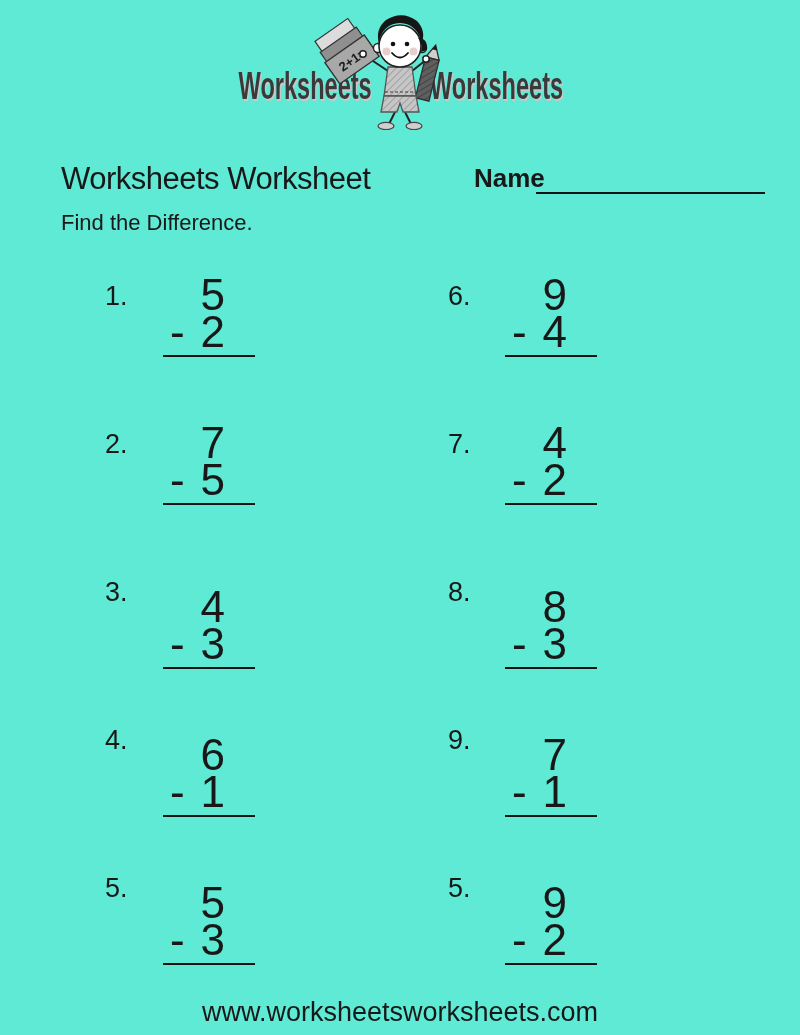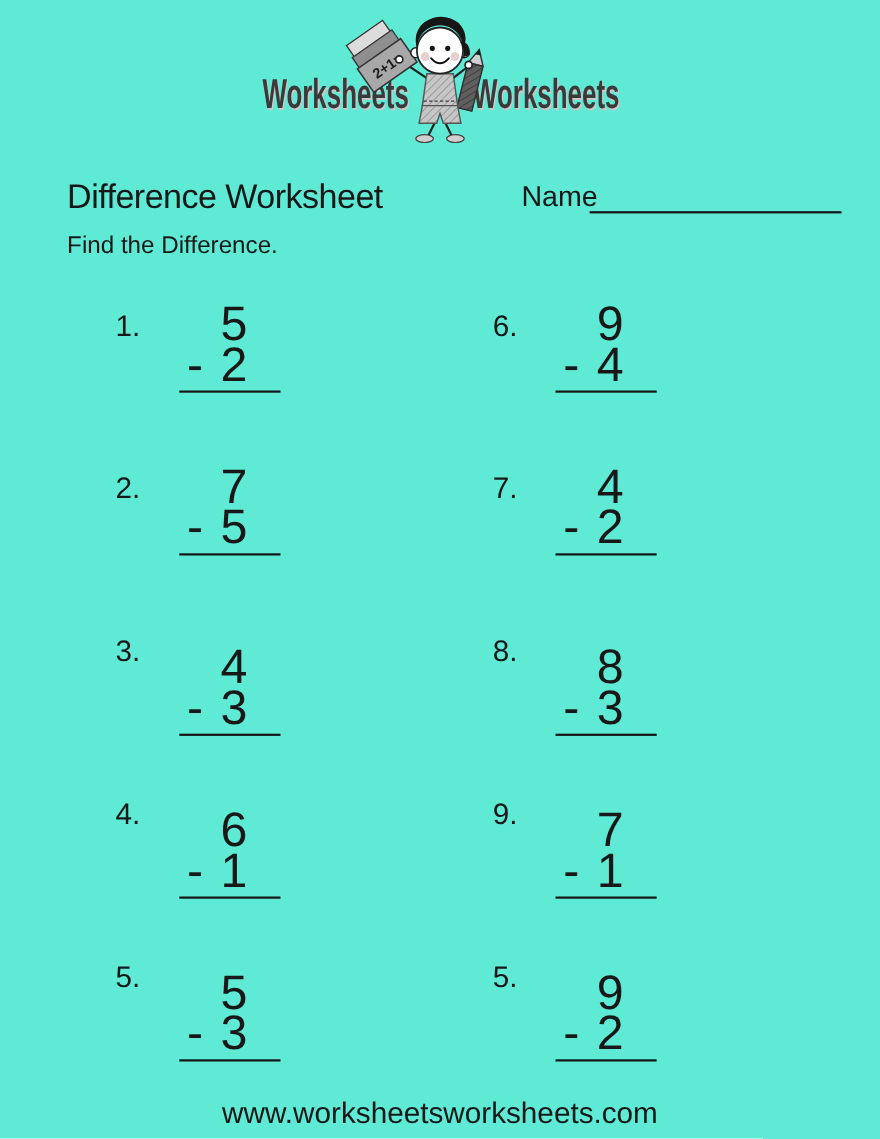--- a/index.html
+++ b/index.html
@@ -10,21 +10,21 @@
   
   .logo-word{
     position:absolute;top:67px;font-weight:bold;font-size:38px;line-height:1;
     color:#3a3a3a;white-space:nowrap;text-shadow:2px 2px 0 #c9c9c9;
   }
   .logo-word.left{right:428px;transform:scaleX(0.62);transform-origin:100% 50%;}
   .logo-word.right{left:430px;transform:scaleX(0.62);transform-origin:0 50%;}
   .mascot{position:absolute;left:300px;top:8px;width:160px;height:122px;}
   
   .title{position:absolute;left:61px;top:162px;font-size:31px;letter-spacing:-0.5px;line-height:1.1;}
-  .name-label{position:absolute;left:474px;top:164px;font-size:26px;line-height:1.1;}
+  .name-label{position:absolute;left:474px;top:164px;font-size:26px;line-height:1.1;font-weight:bold;}
   .name-line{position:absolute;left:536px;top:168px;width:229px;height:24px;border-bottom:2px solid #141414;}
   .instructions{position:absolute;left:61px;top:210px;font-size:22px;line-height:1.2;}
   
   .col{position:absolute;top:276px;}
   .col.left{left:105px;}
   .col.right{left:448px;}
   .problem{display:flex;height:148px;align-items:flex-start;}
   .p-label{width:58px;padding-top:7px;font-size:27px;line-height:1;}
   .col.right .p-label{width:57px;}
   .p-stack{width:92px;}
@@ -87,21 +87,21 @@
     <circle cx="100" cy="38" r="21" fill="#fff" stroke="#222" stroke-width="1.6"></circle>
     <path d="M79,36 A21,21 0 0 1 121,36 Q127,24 117,13 Q102,2 86,12 Q75,21 79,36 Z" fill="#161616"></path>
     <path d="M118,30 Q128,30 127,42 L121,44 Q123,34 118,30 Z" fill="#161616"></path>
     <circle cx="93" cy="36" r="2.3" fill="#111"></circle>
     <circle cx="107" cy="36" r="2.3" fill="#111"></circle>
     <circle cx="86.5" cy="43.5" r="4" fill="#e8cfcf"></circle>
     <circle cx="113.5" cy="43.5" r="4" fill="#e8cfcf"></circle>
     <path d="M92,45 Q100,54 108,45" fill="none" stroke="#111" stroke-width="1.8" stroke-linecap="round"></path>
   </svg>
 
-  <h1 class="title" style="margin:0;font-weight:400;">Difference Worksheet</h1>
+  <h1 class="title" style="margin:0;font-weight:400;">Worksheets Worksheet</h1>
   <div class="name-label">Name</div>
   <div class="name-line"></div>
   <div class="instructions">Find the Difference.</div>
 
   <div class="col left">
     <div class="problem">
       <div class="p-label">1.</div>
       <div class="p-stack">
         <div class="p-top">5</div>
         <div class="p-bottom">

